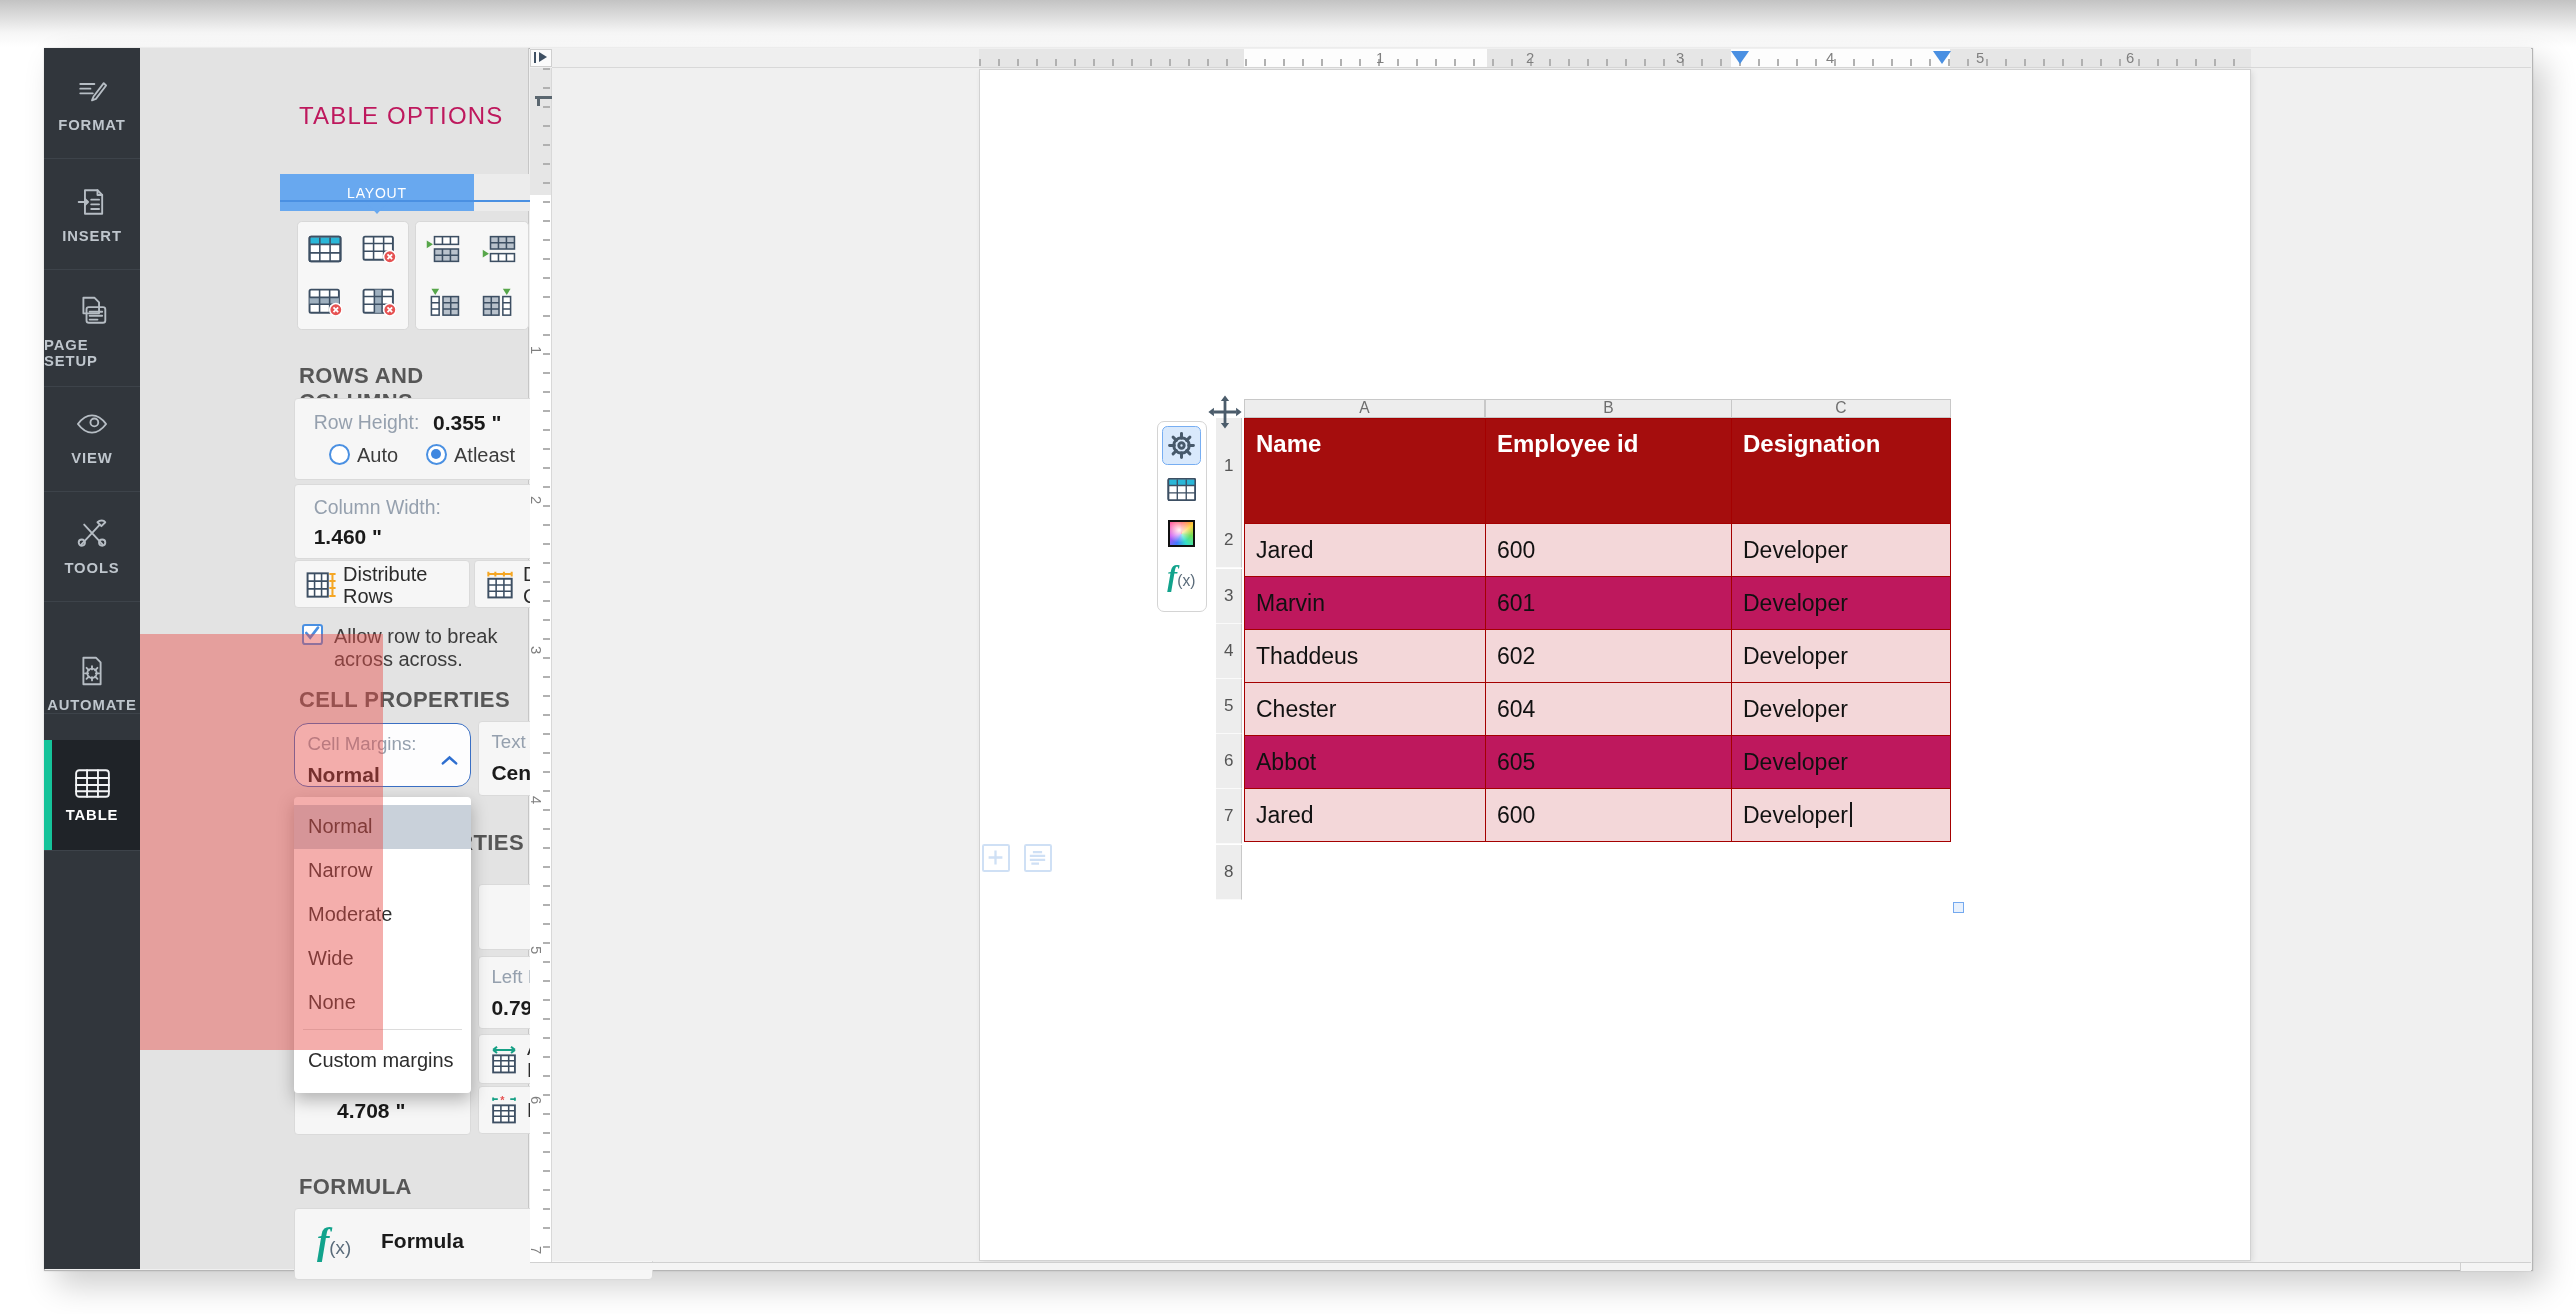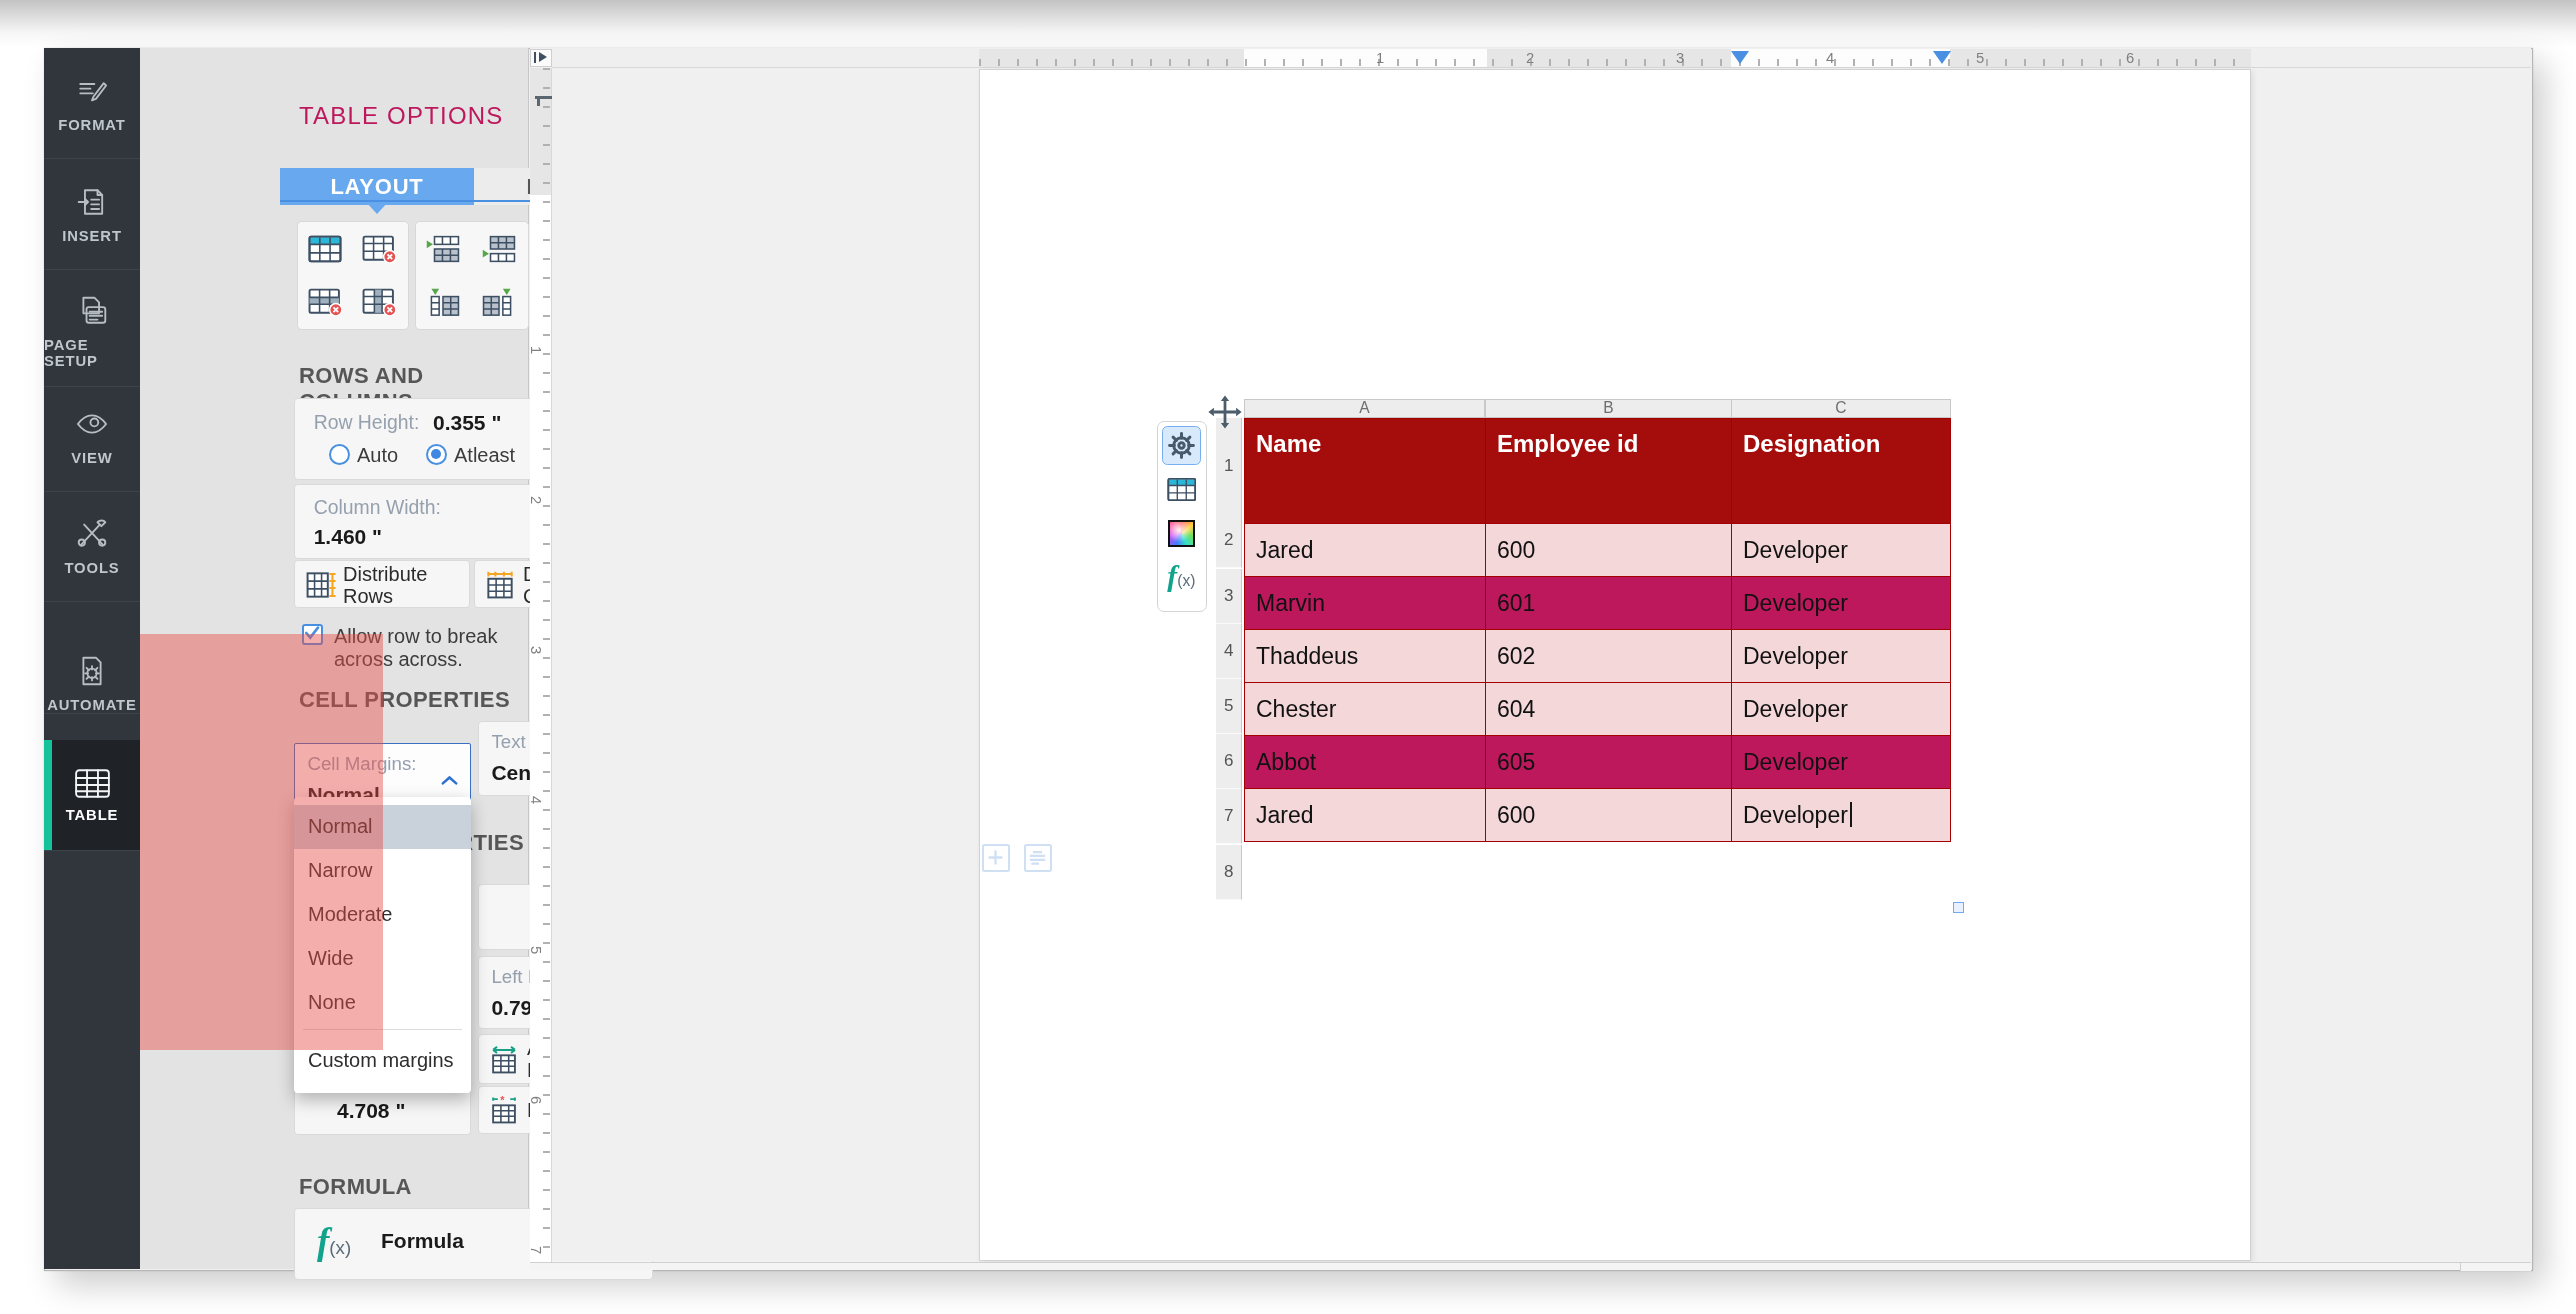--- a/index.html
+++ b/index.html
@@ -15,22 +15,22 @@
     align-items:center;justify-content:center;gap:7.8px;border-bottom:0.8px solid #3d434a;cursor:pointer;}
   .sb-item .sb-label{font-size:14.8px;font-weight:bold;letter-spacing:0.9px;color:#bfc6cd;}
   .sb-item svg{stroke:#b6bdc4;fill:none;stroke-width:2.4;stroke-linecap:round;stroke-linejoin:round;}
   .sb-item.active{background:#1f2328;}
   .sb-item.active .sb-label{color:#ffffff;}
   .sb-item.active svg{stroke:#f2f4f6;}
   .sb-accent{position:absolute;left:0;top:0;width:7.8px;height:110px;}
   
   #panel{left:140px;top:48px;width:389px;height:1221px;background:#e3e3e3;border-right:0.8px solid #c6c6c6;box-sizing:border-box;}
   .p-title{left:159px;top:54px;font-size:24px;color:#be185d;letter-spacing:1.2px;}
-  .tab{top:120px;height:37px;display:flex;align-items:center;justify-content:center;
-    font-size:22px;font-weight:bold;letter-spacing:0.8px;cursor:pointer;}
+  .tab{top:126px;height:37px;display:flex;align-items:center;justify-content:center;
+    font-size:14px;font-weight:normal;letter-spacing:0.8px;cursor:pointer;}
   #tab-layout{left:140px;width:194px;color:#ffffff;}
   #tab-design{left:334px;width:194px;background:#ececec;color:#555555;}
   #tab-underline{left:140px;top:152px;width:389px;height:2.3px;}
   #tab-caret{left:226px;top:154px;width:0;height:0;border-left:11.7px solid transparent;
     border-right:11.7px solid transparent;}
   .igroup{background:#f7f7f7;border:0.8px solid #d8d8d8;border-radius:4.7px;}
   .icell{position:absolute;width:54px;height:53px;display:flex;align-items:center;justify-content:center;cursor:pointer;}
   .p-h{font-size:22px;font-weight:bold;color:#565656;letter-spacing:0.4px;}
   .box{background:#f6f6f6;border:0.8px solid #dadada;border-radius:3.9px;box-sizing:border-box;}
   .lbl{font-size:19.4px;color:#95a0ae;}
@@ -301,21 +301,21 @@
       <span class="t" style="left:48px;top:1.6px;width:124px;">Distribute Columns</span>
     </div>
     <div class="abs chk">
       <svg width="16.3" height="14.8" viewBox="0 0 21 19" style="position:absolute;left:0;top:0;">
           <path d="M3 9l5 6L18 2" fill="none" stroke="#4a90e2" stroke-width="3.4" stroke-linecap="round"></path>
         </svg>
     </div>
     <span class="abs" style="left:194px;top:577px;font-size:20px;color:#3c3c3c;">Allow row to break across across.</span>
 
     <div class="abs p-h" style="left:159px;top:639px;">CELL PROPERTIES</div>
-    <div class="abs" style="left:154px;top:695px;width:177px;height:64px;background:#fdfdfe;border:1.9px solid #3a6fc4;border-radius:2px;box-sizing:border-box;">
+    <div class="abs" style="left:154px;top:675px;width:177px;height:64px;background:#fdfdfe;border:1.9px solid #3a6fc4;border-radius:14px;box-sizing:border-box;">
       <span class="abs lbl" style="left:12.4px;top:9.3px;font-size:18.7px;">Cell Margins:</span>
       <span class="abs val" style="left:12.4px;top:39px;">Normal</span>
       <svg class="chev" style="left:146px;top:31px;" viewBox="0 0 20 12">
           <path d="M2 10l8-7 8 7" fill="none" stroke="#2e6fd0" stroke-width="3" stroke-linecap="round"></path>
         </svg>
     </div>
     <div class="abs box" style="left:338px;top:673px;width:176px;height:75px;">
       <span class="abs lbl" style="left:12.4px;top:9.3px;font-size:18.7px;">Text Align:</span>
       <span class="abs val" style="left:12.4px;top:39px;">Center L...</span>
       <svg class="chev" style="left:145px;top:33px;transform:rotate(180deg);" viewBox="0 0 20 12">

